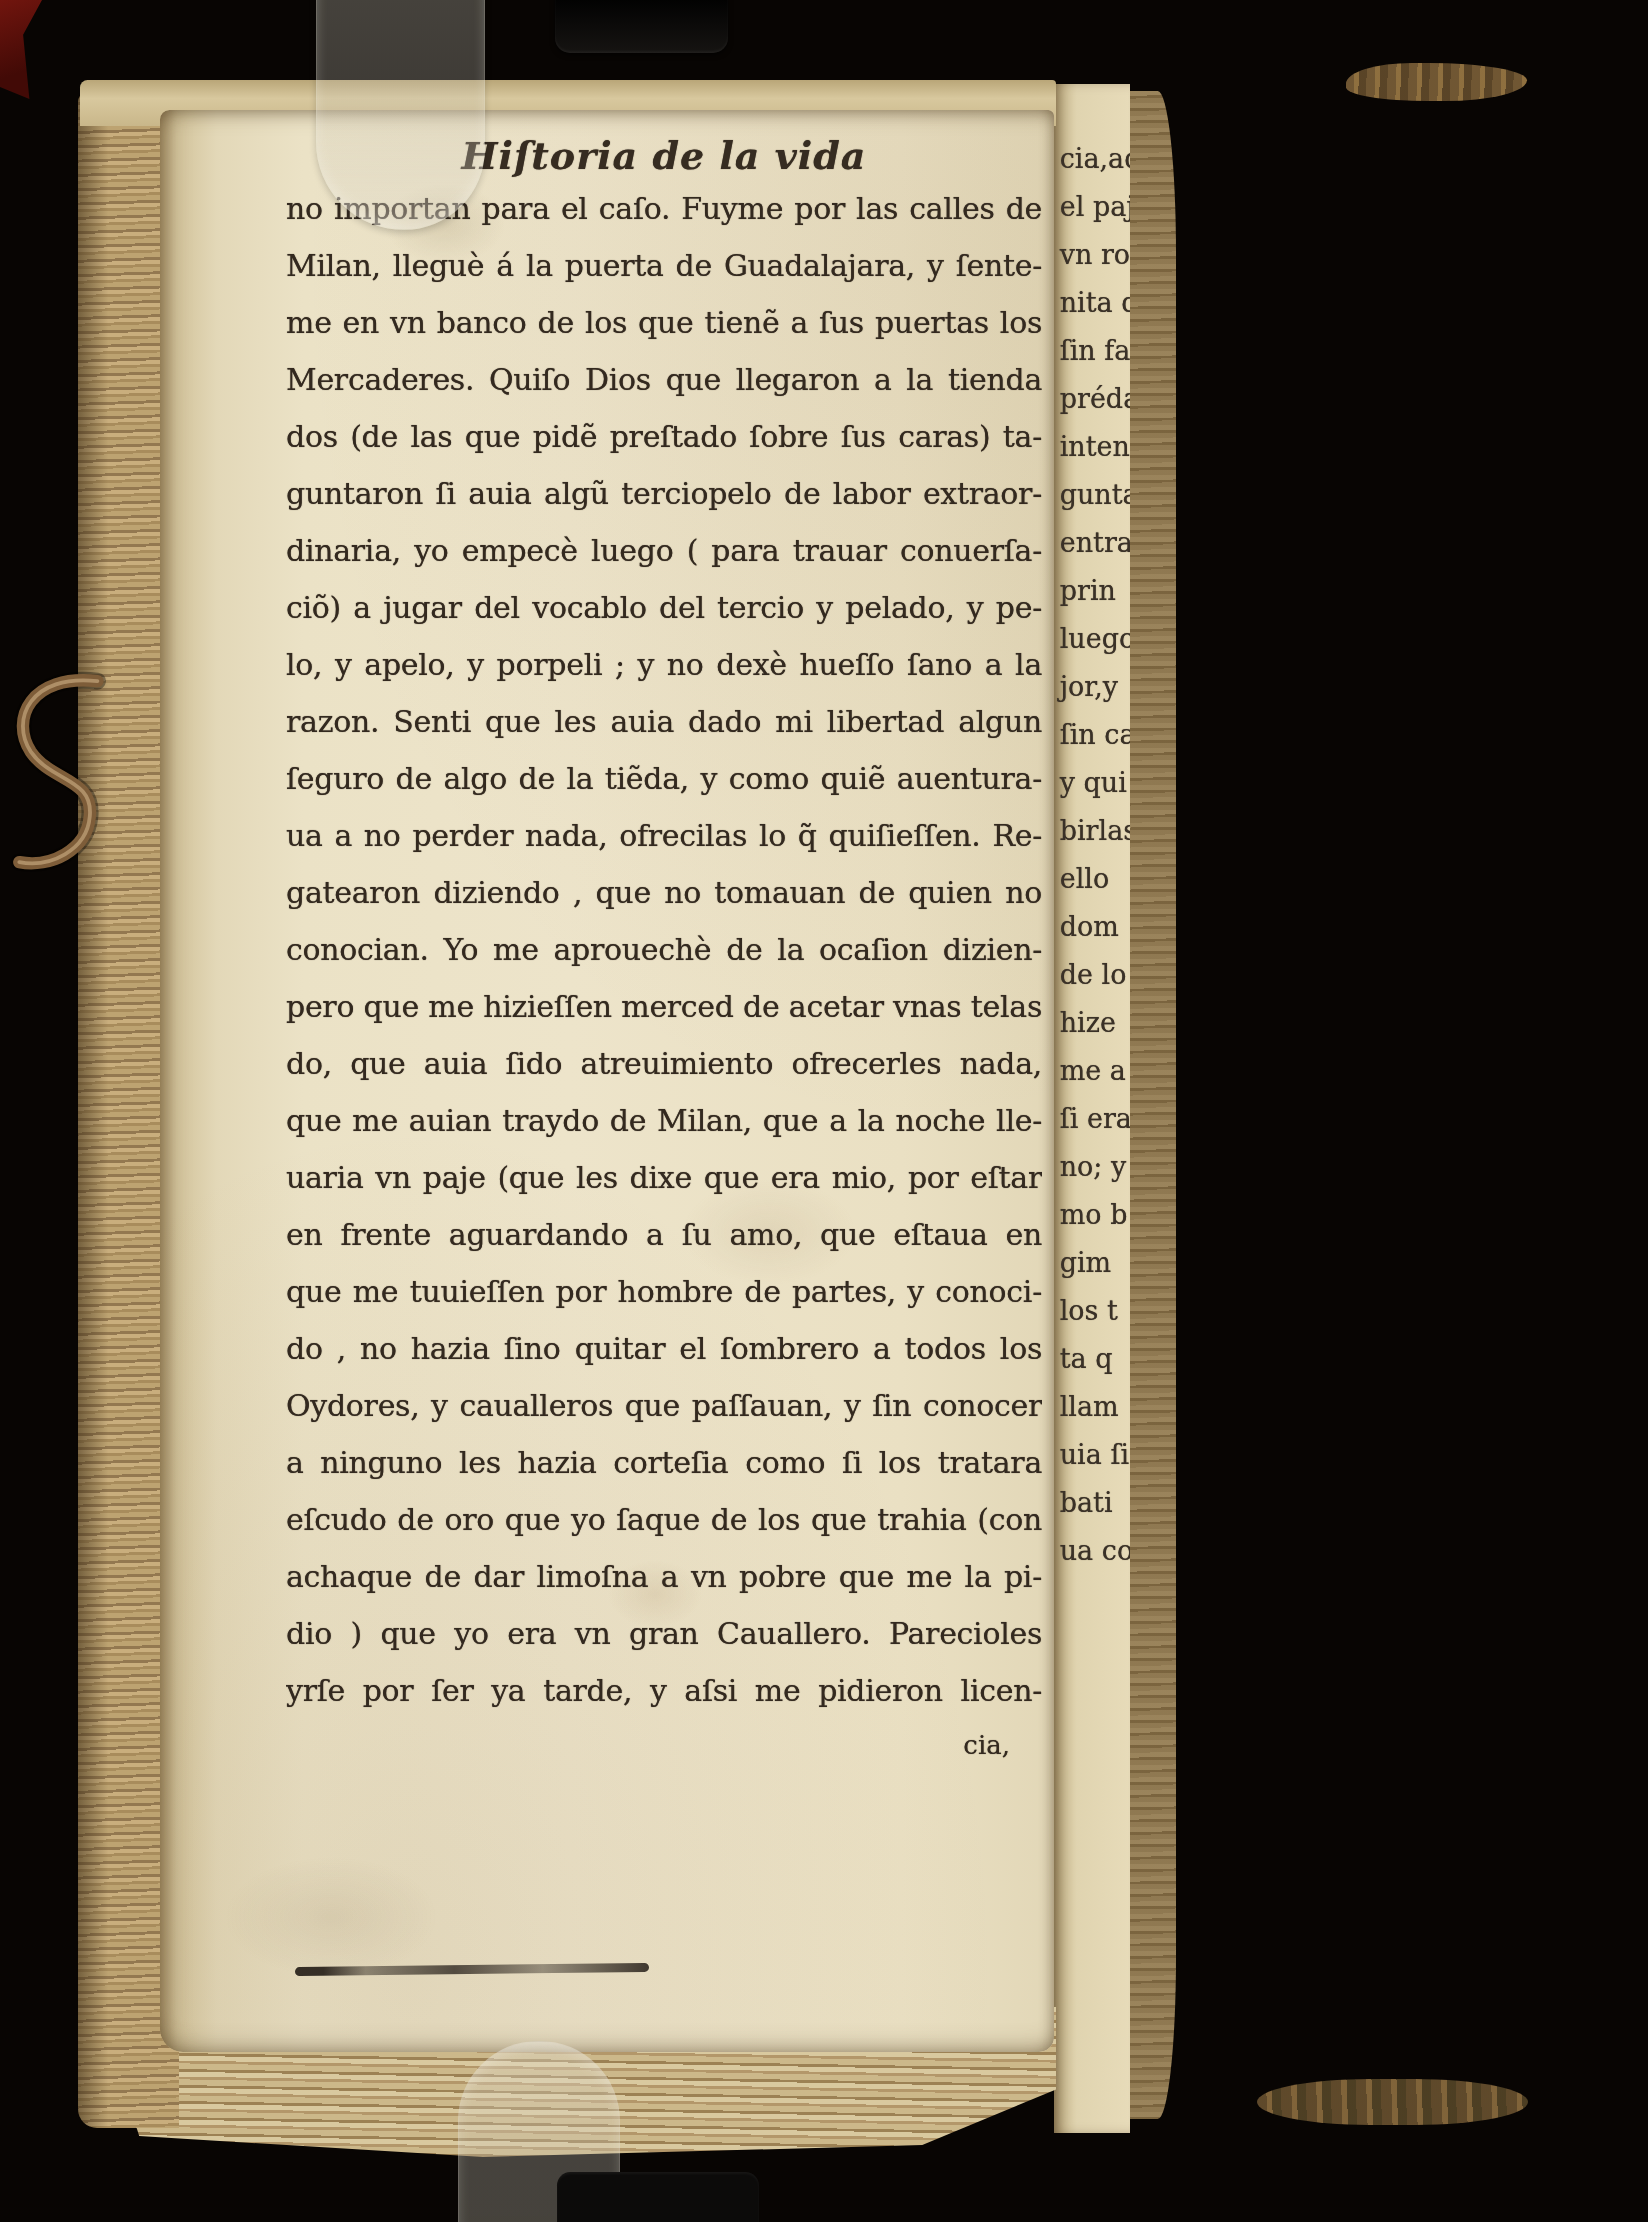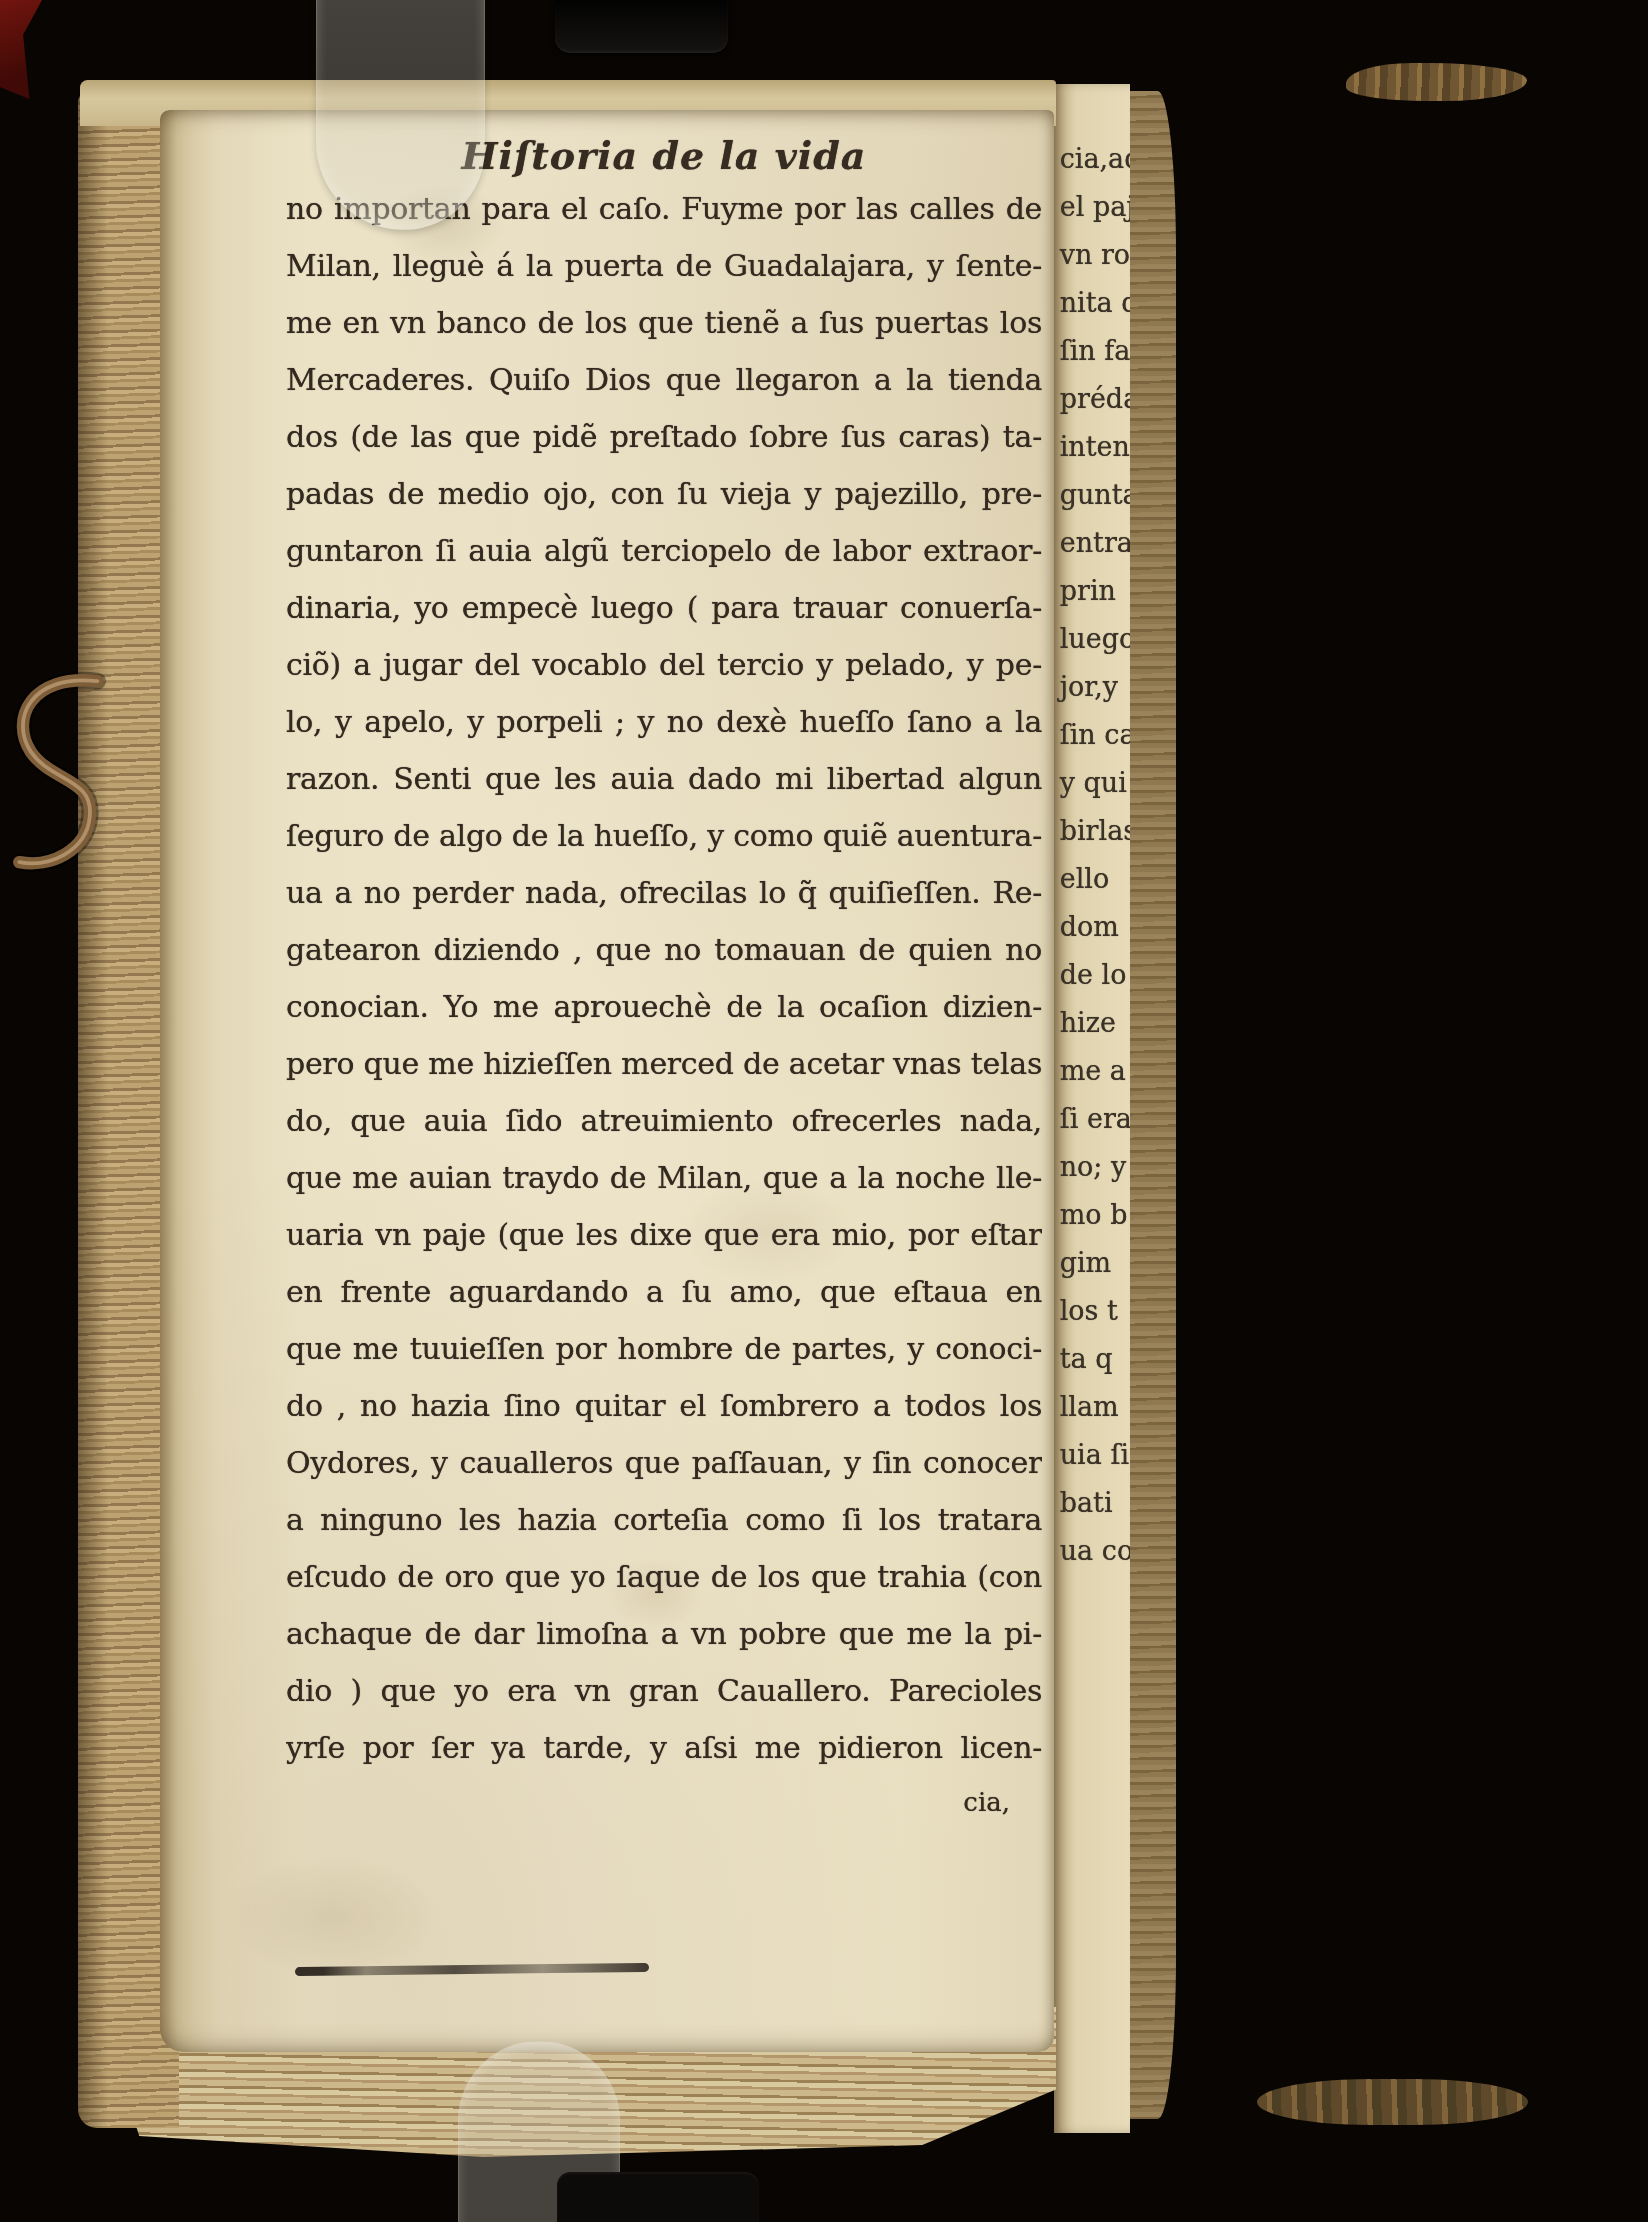--- a/index.html
+++ b/index.html
@@ -193,27 +193,26 @@
     <div class="abs paper-blotches"></div>
 
     <div class="abs running-head">Hiſtoria de la vida</div>
 
     <div class="abs textblock">
       <div class="bline">no importan para el caſo. Fuyme por las calles de</div>
       <div class="bline">Milan, lleguè á la puerta de Guadalajara, y ſente-</div>
       <div class="bline">me en vn banco de los que tienẽ a ſus puertas los</div>
       <div class="bline">Mercaderes. Quiſo Dios que llegaron a la tienda</div>
       <div class="bline">dos (de las que pidẽ preſtado ſobre ſus caras) ta-</div>
-      <div class="bline">padas de medio ojo, con ſu vieja y pajezillo, pre-</div>
       <div class="bline">guntaron ſi auia algũ terciopelo de labor extraor-</div>
       <div class="bline">dinaria, yo empecè luego ( para trauar conuerſa-</div>
       <div class="bline">ciõ) a jugar del vocablo del tercio y pelado, y pe-</div>
       <div class="bline">lo, y apelo, y porpeli ; y no dexè hueſſo ſano a la</div>
       <div class="bline">razon. Senti que les auia dado mi libertad algun</div>
-      <div class="bline">ſeguro de algo de la hueſſo, y como quiẽ auentura-</div>
+      <div class="bline">ſeguro de algo de la tiẽda, y como quiẽ auentura-</div>
       <div class="bline">ua a no perder nada, ofrecilas lo q̃ quiſieſſen. Re-</div>
       <div class="bline">gatearon diziendo , que no tomauan de quien no</div>
       <div class="bline">conocian. Yo me aprouechè de la ocaſion dizien-</div>
       <div class="bline">pero que me hizieſſen merced de acetar vnas telas</div>
       <div class="bline">do, que auia ſido atreuimiento ofrecerles nada,</div>
       <div class="bline">que me auian traydo de Milan, que a la noche lle-</div>
       <div class="bline">uaria vn paje (que les dixe que era mio, por eſtar</div>
       <div class="bline">en frente aguardando a ſu amo, que eſtaua en otra</div>
       <div class="bline">que me tuuieſſen por hombre de partes, y conoci-</div>
       <div class="bline">do , no hazia ſino quitar el ſombrero a todos los</div>

